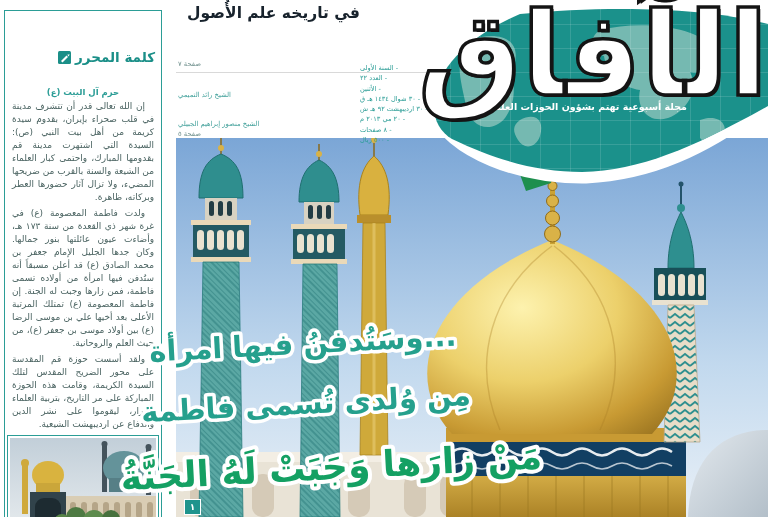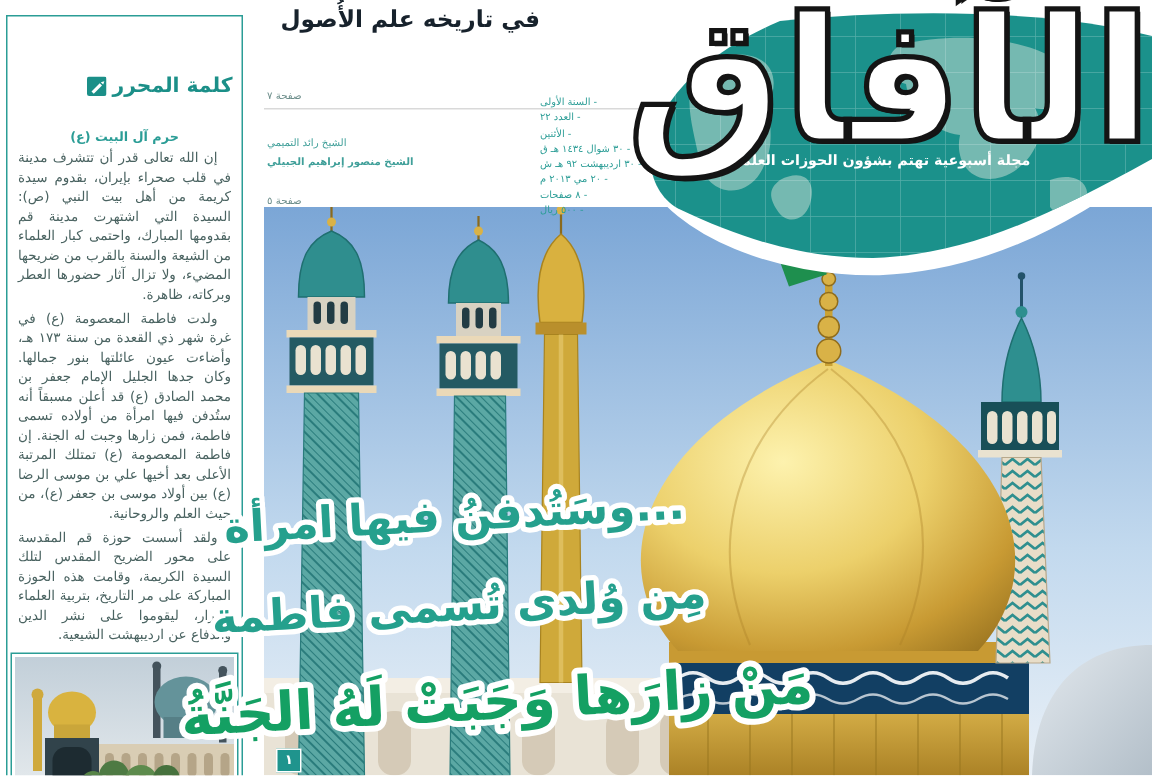--- a/index.html
+++ b/index.html
@@ -23,21 +23,21 @@
   .h1wrap{position:absolute;left:176px;top:2px;width:184px;z-index:4;text-align:right;direction:rtl;color:#17222c;}
   .h1wrap .t1{font-size:17px;font-weight:bold;line-height:23px;}
   .h1wrap .t2{font-size:15.5px;font-weight:bold;line-height:22px;}
   .byline{position:absolute;z-index:4;font-size:6.8px;color:#3f9f99;direction:rtl;}
   .pageref{position:absolute;z-index:4;font-size:6.8px;color:#6e8f8c;direction:rtl;}
   .byline1{left:178px;top:50px;margin-top:41px;}  .pageref1{left:178px;top:60px;}
   .divider{position:absolute;left:176px;top:72px;width:262px;height:1px;background:#d9d9d9;z-index:4;}
   .h2wrap{position:absolute;left:176px;top:77px;width:204px;z-index:4;text-align:right;direction:rtl;color:#17222c;}
   .h2wrap .t1{font-size:14px;font-weight:bold;line-height:20px;}
   .h2wrap .t2{font-size:11px;font-weight:600;line-height:17px;margin-top:2px;color:#22323d;}
-  .byline2{left:178px;top:104px;font-weight:bold;}  .pageref2{left:178px;top:130px;}
+  .byline2{left:178px;top:120px;}  .pageref2{left:178px;top:130px;}
   
   .issue-info{position:absolute;left:360px;top:63px;width:78px;z-index:4;margin:0;padding:0;list-style:none;
     direction:rtl;text-align:left;font-size:6.6px;line-height:10.3px;color:#2b9d96;}
   .issue-info li::before{content:"- ";}
   
   .left-col{position:absolute;left:4px;top:10px;width:158px;height:512px;border:1px solid #2b9d96;z-index:4;background:#fff;box-sizing:border-box;}
   .ed-head{margin-top:38px;padding:0 6px;display:flex;justify-content:flex-start;align-items:center;gap:4px;direction:rtl;}
   .ed-head .ttl{font-size:13.5px;font-weight:bold;color:#1b8f88;}
   .ed-sub{margin-top:22px;padding:0 7px;font-size:8.5px;font-weight:bold;color:#2b9d96;direction:rtl;text-align:center;}
   .ed-body{margin-top:3px;padding:0 7px;direction:rtl;text-align:justify;font-size:9px;line-height:13px;color:#4a6361;}

